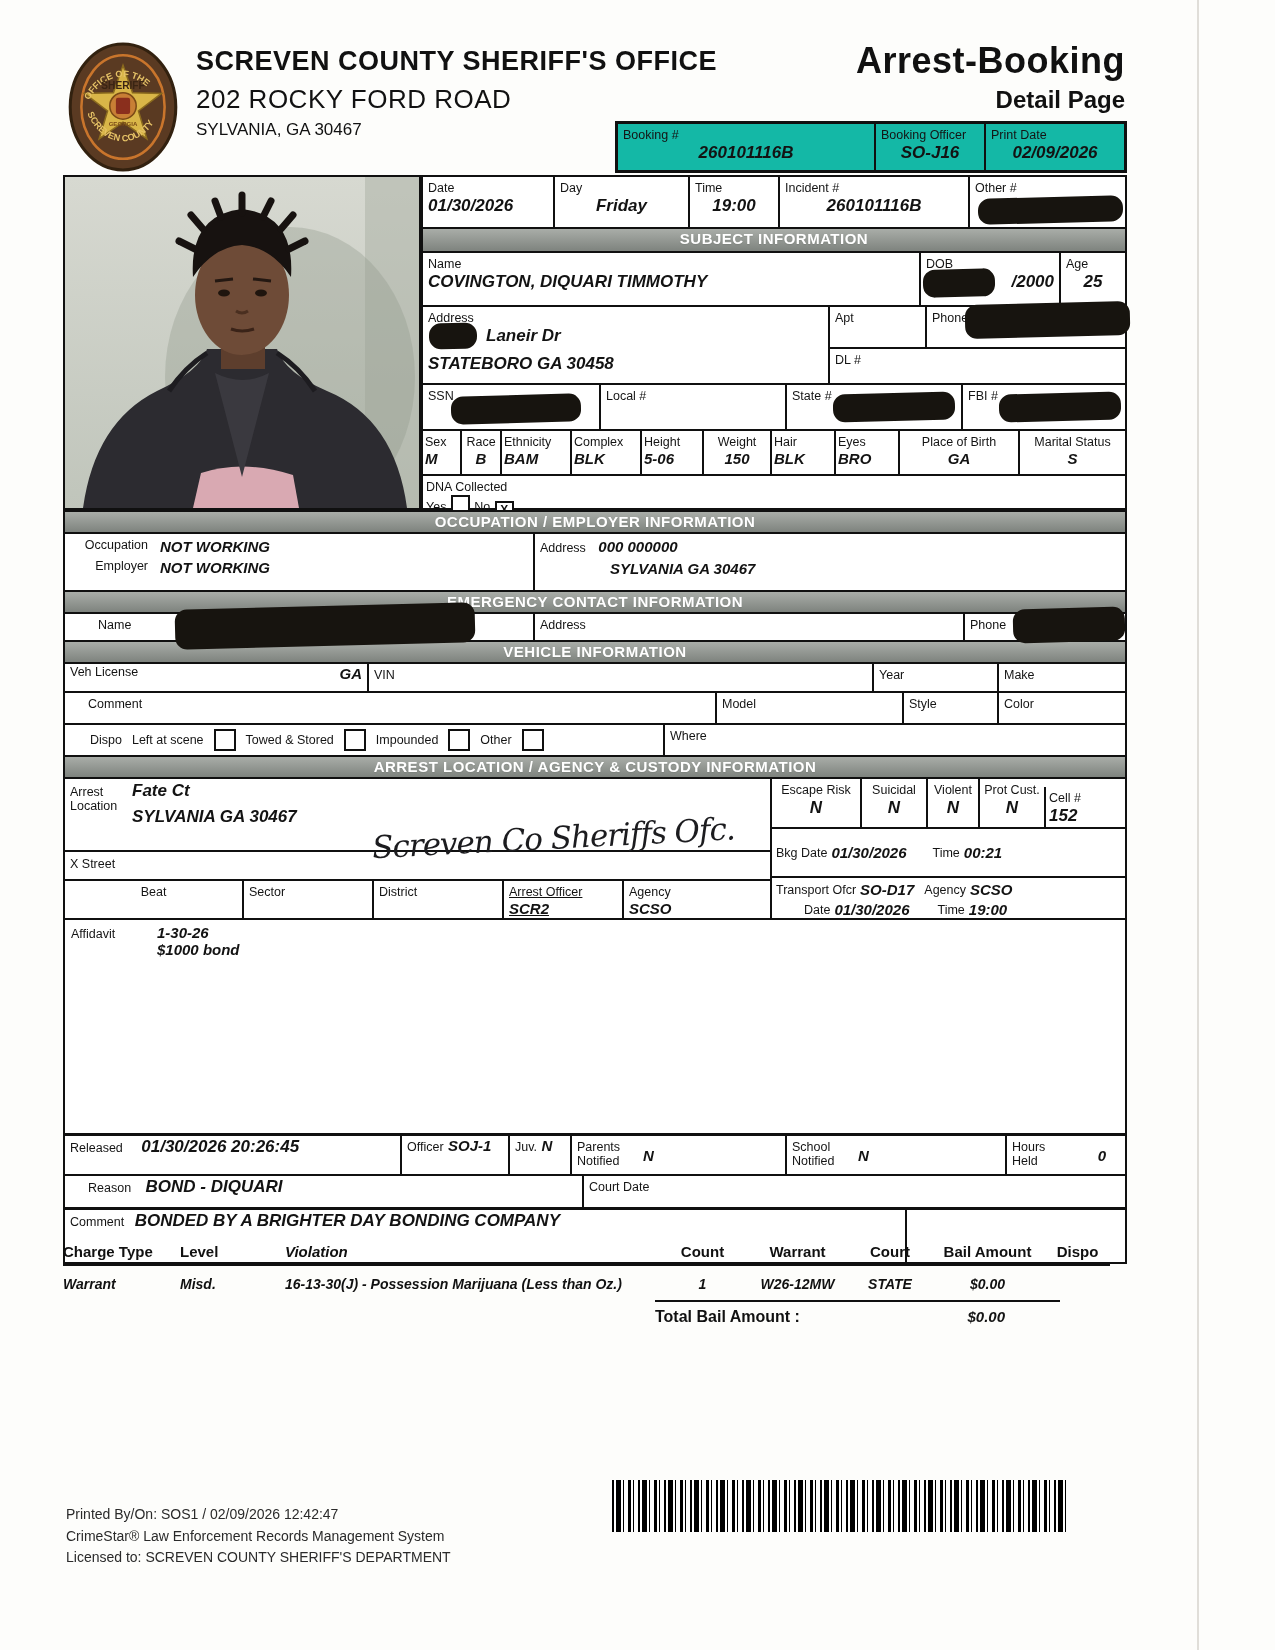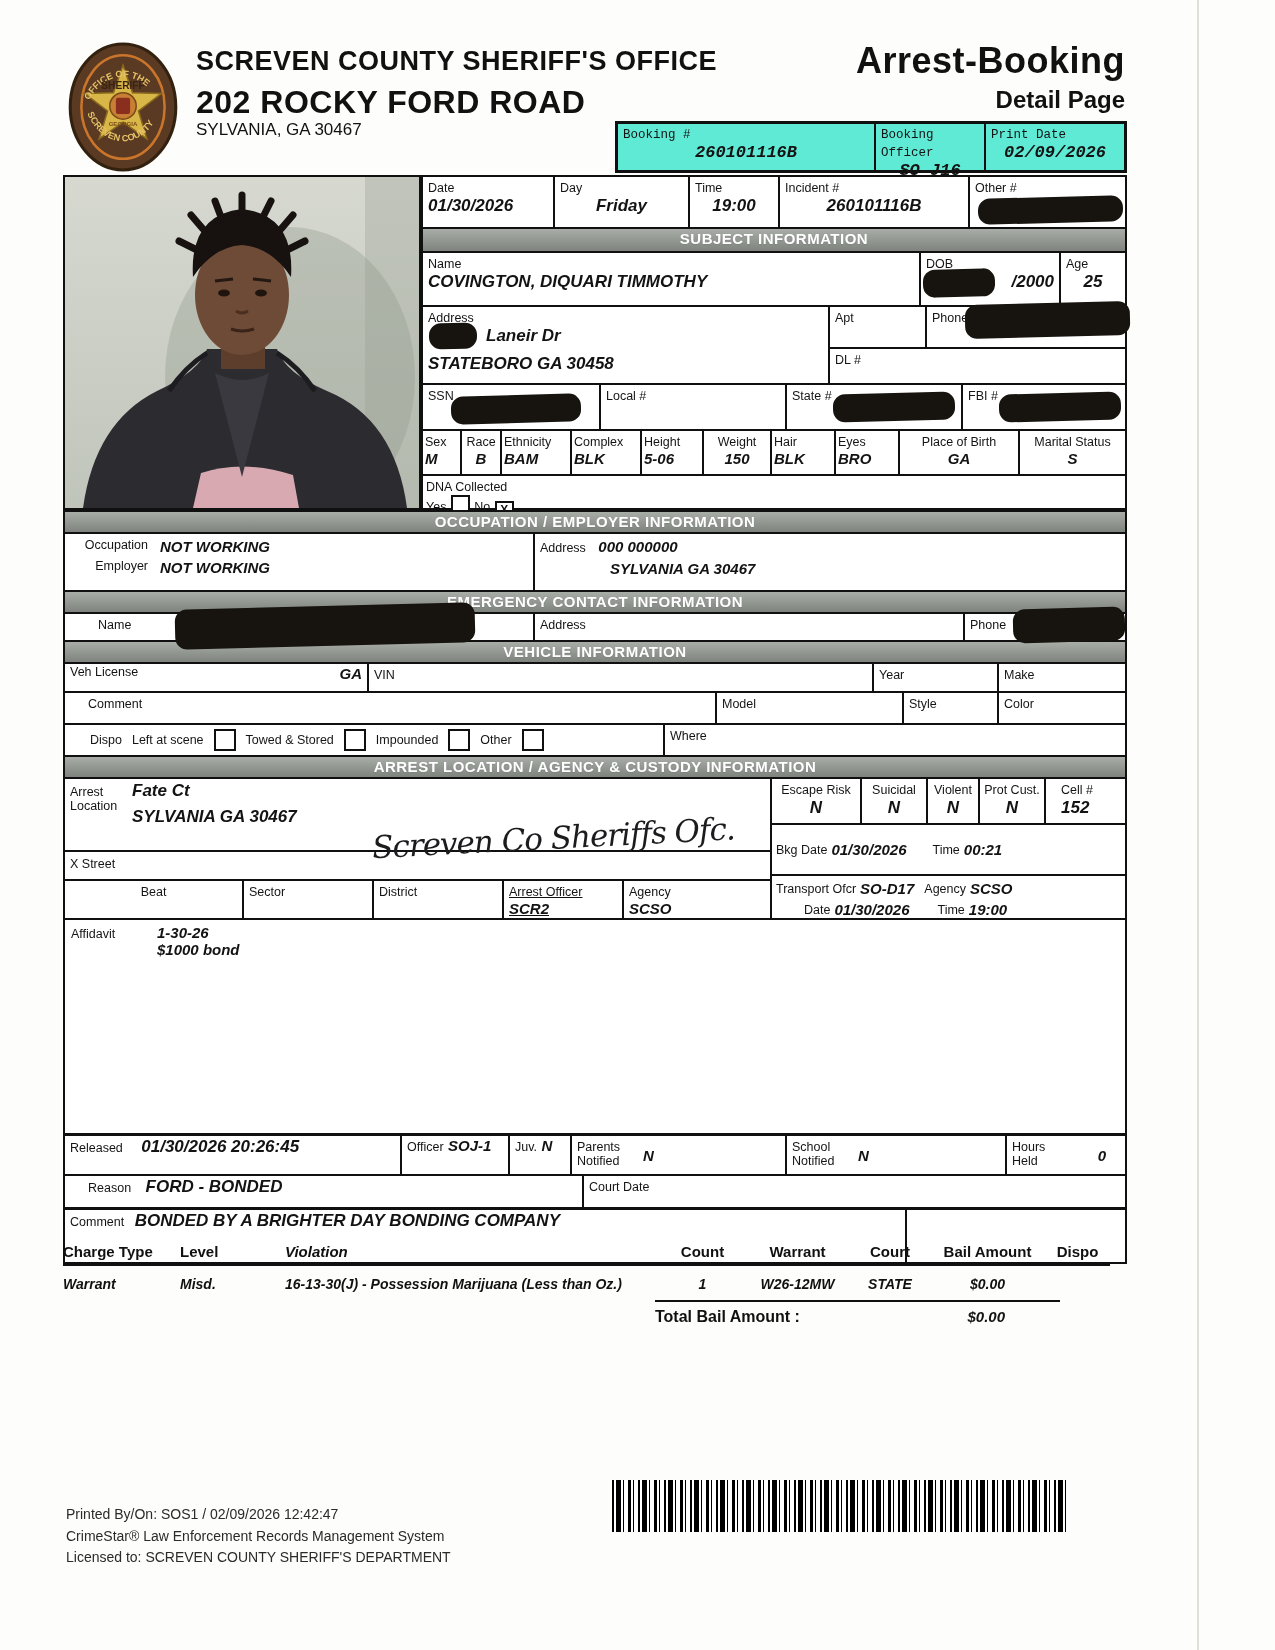--- a/index.html
+++ b/index.html
@@ -10,21 +10,21 @@
   .val.sm{font-size:15px;}
   .cellrow{display:flex;}
   .c{position:relative;border-left:2px solid #101010;padding:1px 5px;box-sizing:border-box;}
   .c:first-child{border-left:none;}
   .bar{background:linear-gradient(#a9ada8,#7e837e);border-top:2px solid #101010;border-bottom:2px solid #101010;
        color:#fff;font-weight:bold;font-size:15px;text-align:center;letter-spacing:.5px;
        line-height:20px;height:24px;box-sizing:border-box;text-shadow:0 1px 1px #55585533;}
   .redact{position:absolute;background:#17140f;border-radius:12px;transform:rotate(-1.5deg);}
   .cb{display:inline-block;width:15px;height:15px;border:2px solid #101010;vertical-align:-3px;
       text-align:center;line-height:14px;font-size:12px;font-weight:bold;background:#fff;}
-  .box{position:absolute;border:3px solid #101010;box-sizing:border-box;background:#5eead4;font-family:Liberation Mono, monospace;}
+  .box{position:absolute;border:3px solid #101010;box-sizing:border-box;background:#14b8a6;}
   .thinline{border-bottom:2px solid #101010;}
   .ctr{text-align:center;}
 </style>
 </head>
 <body>
 
 <div class="page">
 
   <div style="position:absolute;left:68px;top:42px;width:110px;height:132px;">
     <svg viewBox="0 0 108 130" width="110" height="132">
@@ -42,21 +42,21 @@
       </text>
       <text font-size="9" font-weight="bold" fill="#e6c367" font-family="Liberation Sans,sans-serif">
         <textPath href="#arcBot" startOffset="8%">SCREVEN COUNTY</textPath>
       </text>
       <text x="54" y="46" text-anchor="middle" font-size="10" font-weight="bold" fill="#3a2413" font-family="Liberation Sans,sans-serif">SHERIFF</text>
       <text x="54" y="83" text-anchor="middle" font-size="6" font-weight="bold" fill="#7a4a16" font-family="Liberation Sans,sans-serif">GEORGIA</text>
     </svg>
   </div>
 
   <div style="position:absolute;left:196px;top:46px;font-size:27px;font-weight:bold;letter-spacing:.5px;">SCREVEN COUNTY SHERIFF'S OFFICE</div>
-  <div style="position:absolute;left:196px;top:84px;font-size:32px;font-weight:bold;letter-spacing:.5px;text-align:center;">202 ROCKY FORD ROAD</div>
+  <div style="position:absolute;left:196px;top:84px;font-size:26px;font-weight:normal;letter-spacing:.5px;text-align:center;">202 ROCKY FORD ROAD</div>
   <div style="position:absolute;left:196px;top:120px;font-size:17px;">SYLVANIA, GA 30467</div>
 
   <div style="position:absolute;left:700px;top:40px;width:425px;text-align:right;font-size:36px;font-weight:bold;letter-spacing:.5px;">Arrest-Booking</div>
   <div style="position:absolute;left:700px;top:86px;width:425px;text-align:right;font-size:24px;font-weight:bold;">Detail Page</div>
 
   <div class="box cellrow" style="left:615px;top:121px;width:512px;height:52px;">
     <div class="c" style="flex:1;">
       <span class="lbl">Booking #</span>
       <div class="val ctr">260101116B</div>
     </div>
@@ -324,21 +324,21 @@
       <div style="flex:1;border-left:2px solid #101010;display:flex;flex-direction:column;">
         <div class="cellrow thinline" style="height:50px;">
           <div class="c ctr" style="width:88px;padding:1px 2px;"><span class="lbl">Escape Risk</span>
             <div class="val">N</div></div>
           <div class="c ctr" style="width:66px;padding:1px 2px;"><span class="lbl">Suicidal</span>
             <div class="val">N</div></div>
           <div class="c ctr" style="width:52px;padding:1px 2px;"><span class="lbl">Violent</span>
             <div class="val">N</div></div>
           <div class="c ctr" style="width:66px;padding:1px 2px;"><span class="lbl">Prot Cust.</span>
             <div class="val">N</div></div>
-          <div class="c" style="flex:1;padding:1px 15px;"><span class="lbl">Cell #</span>
+          <div class="c" style="flex:1;padding:1px 3px;margin-top:8px;"><span class="lbl">Cell #</span>
             <div class="val">152</div></div>
         </div>
         <div style="height:28px;display:flex;align-items:center;padding:12px 4px;gap:4px;">
           <span class="lbl">Bkg Date</span>
           <span class="val sm">01/30/2026</span>
           <span class="lbl" style="margin-left:22px;">Time</span>
           <span class="val sm">00:21</span>
         </div>
         <div style="height:28px;display:flex;align-items:center;padding:0 4px;gap:4px;border-top:2px solid #101010;">
           <span class="lbl">Transport Ofcr</span>
@@ -386,21 +386,21 @@
       </div>
       <div class="c" style="flex:1;display:flex;align-items:center;justify-content:space-between;">
         <span class="lbl" style="width:44px;line-height:1.1;">Hours Held</span>
         <span class="val sm" style="margin-right:14px;">0</span>
       </div>
     </div>
 
     <div class="cellrow" style="height:31px;border-bottom:3px solid #101010;">
       <div class="c" style="width:517px;">
         <span class="lbl" style="margin-left:18px;">Reason</span>
-        <span class="val" style="margin-left:10px;">FORD - BONDED</span>
+        <span class="val" style="margin-left:10px;">BOND - DIQUARI</span>
       </div>
       <div class="c" style="flex:1;">
         <span class="lbl">Court Date</span>
       </div>
     </div>
 
     <div class="cellrow" style="height:52px;">
       <div class="c" style="width:840px;">
         <span class="lbl">Comment</span>
         <span class="val" style="margin-left:6px;">BONDED BY A BRIGHTER DAY BONDING COMPANY</span>

